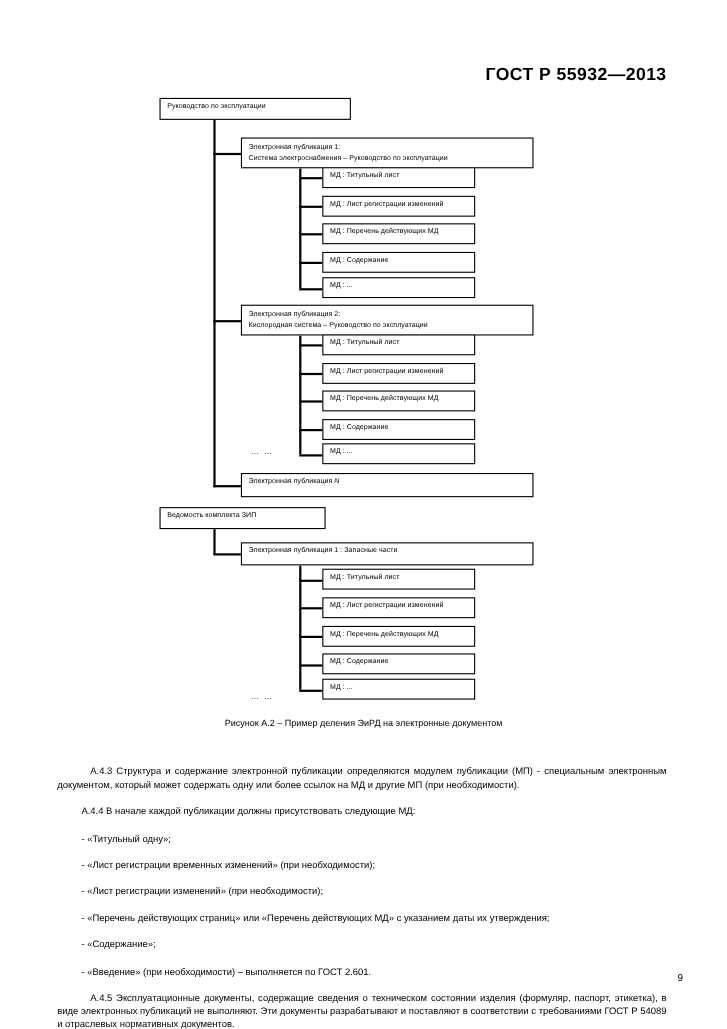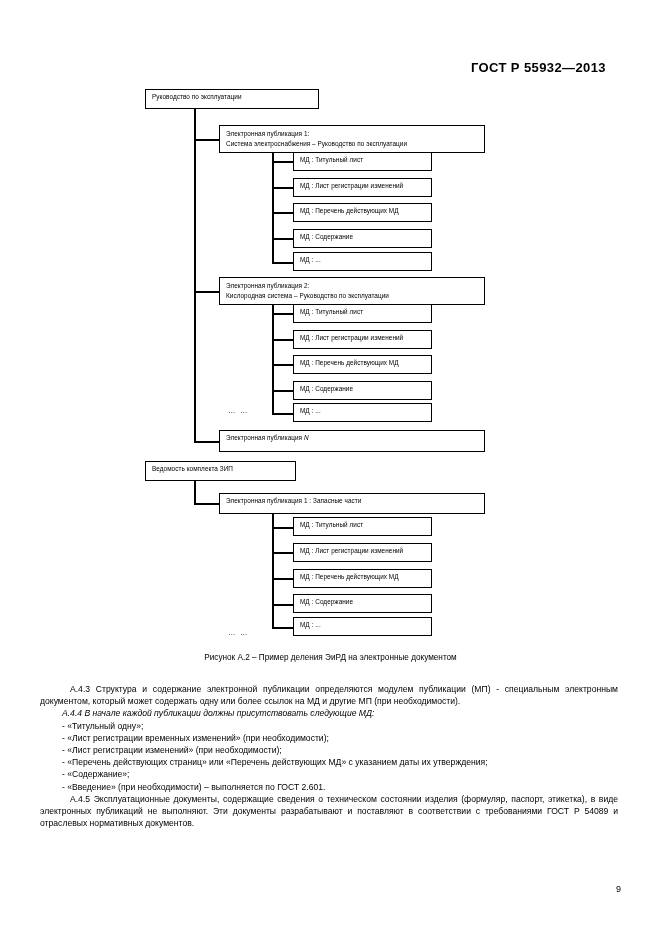--- a/index.html
+++ b/index.html
@@ -14,21 +14,21 @@
     font-family: "Liberation Sans", sans-serif;
     color: #000000;
     overflow: hidden;
   }
 
   
   .page-header {
     position: absolute;
     top: 60px;
     right: 55px;
-    font-size: 13px;
+    font-size: 16px;
     font-weight: bold;
     letter-spacing: 0.4px;
     white-space: nowrap;
   }
 
   
   .figure {
     position: absolute;
     left: 0;
     top: 0;
@@ -81,26 +81,26 @@
   
   .body-text {
     position: absolute;
     left: 40px;
     top: 683px;
     width: 578px;
     font-size: 8.6px;
     line-height: 12.2px;
   }
   .body-text p {
-    margin: 0;
+    margin: 12px;
     text-align: justify;
     text-justify: inter-word;
   }
   .body-text p.indent { text-indent: 30px; }
-  .body-text p.indent-small { text-indent: 22px; font-style: italic; }
+  .body-text p.indent-small { text-indent: 22px; }
   .body-text p.bullet { text-indent: 22px; }
 
   .page-number {
     position: absolute;
     right: 40px;
     top: 884px;
     font-size: 9px;
   }
 </style>
 </head>

